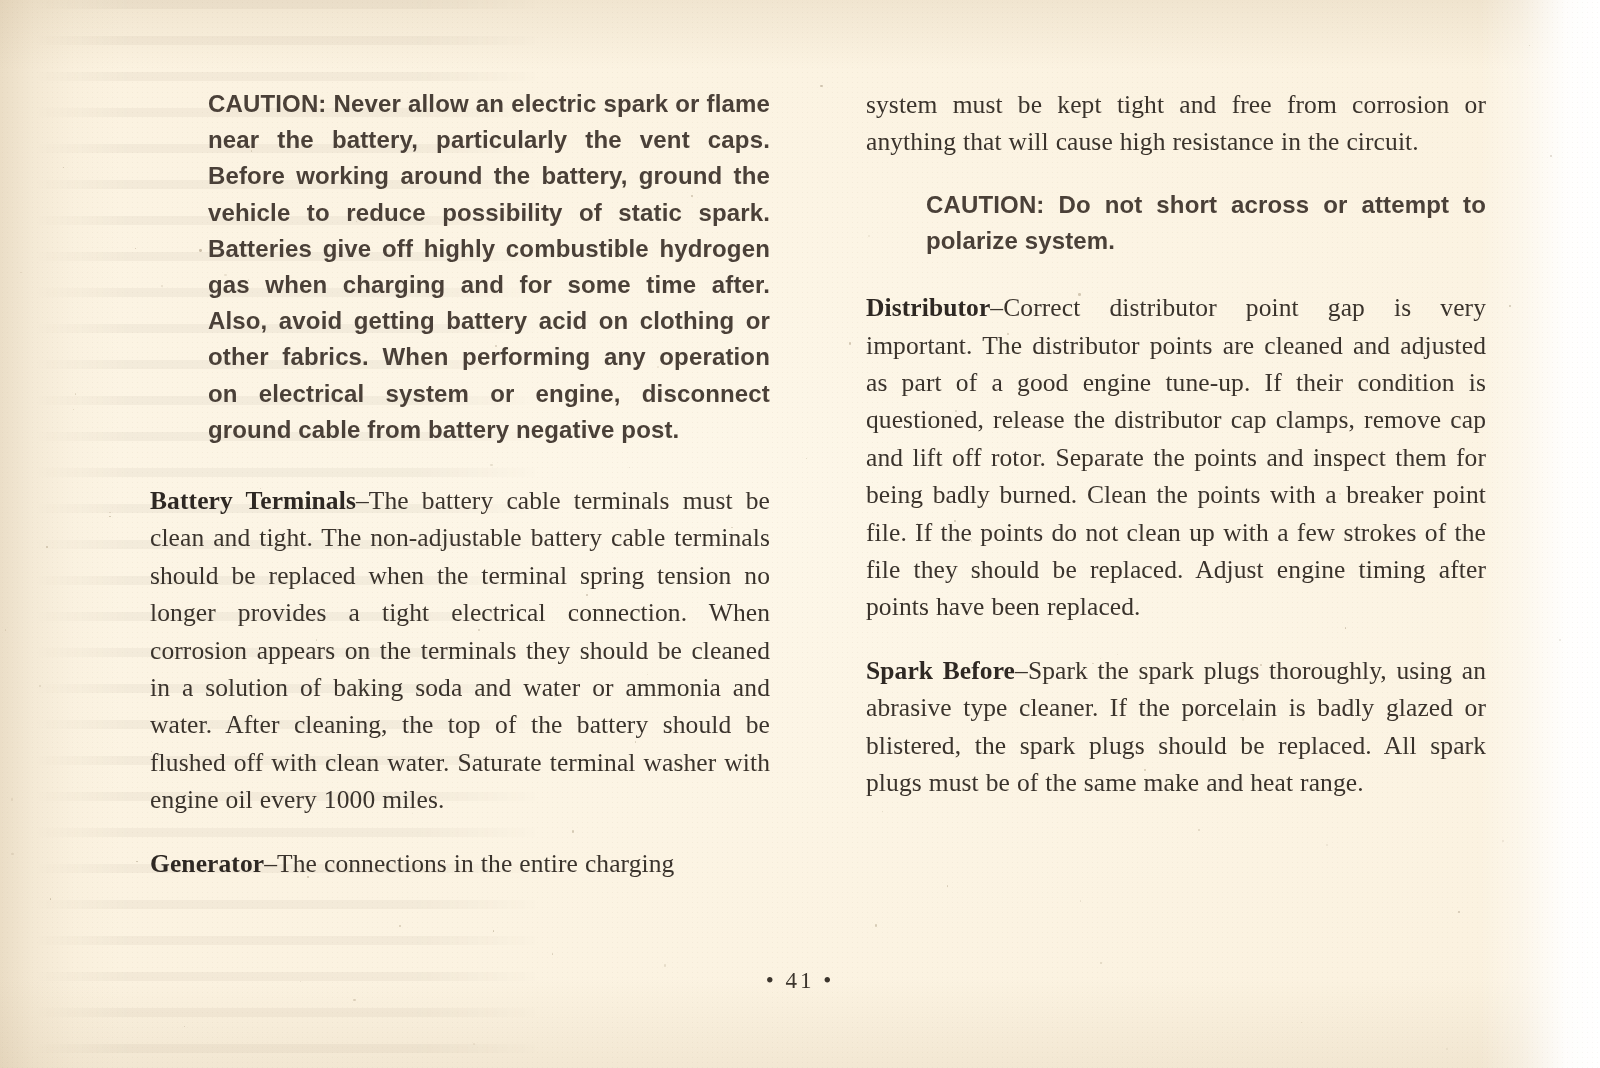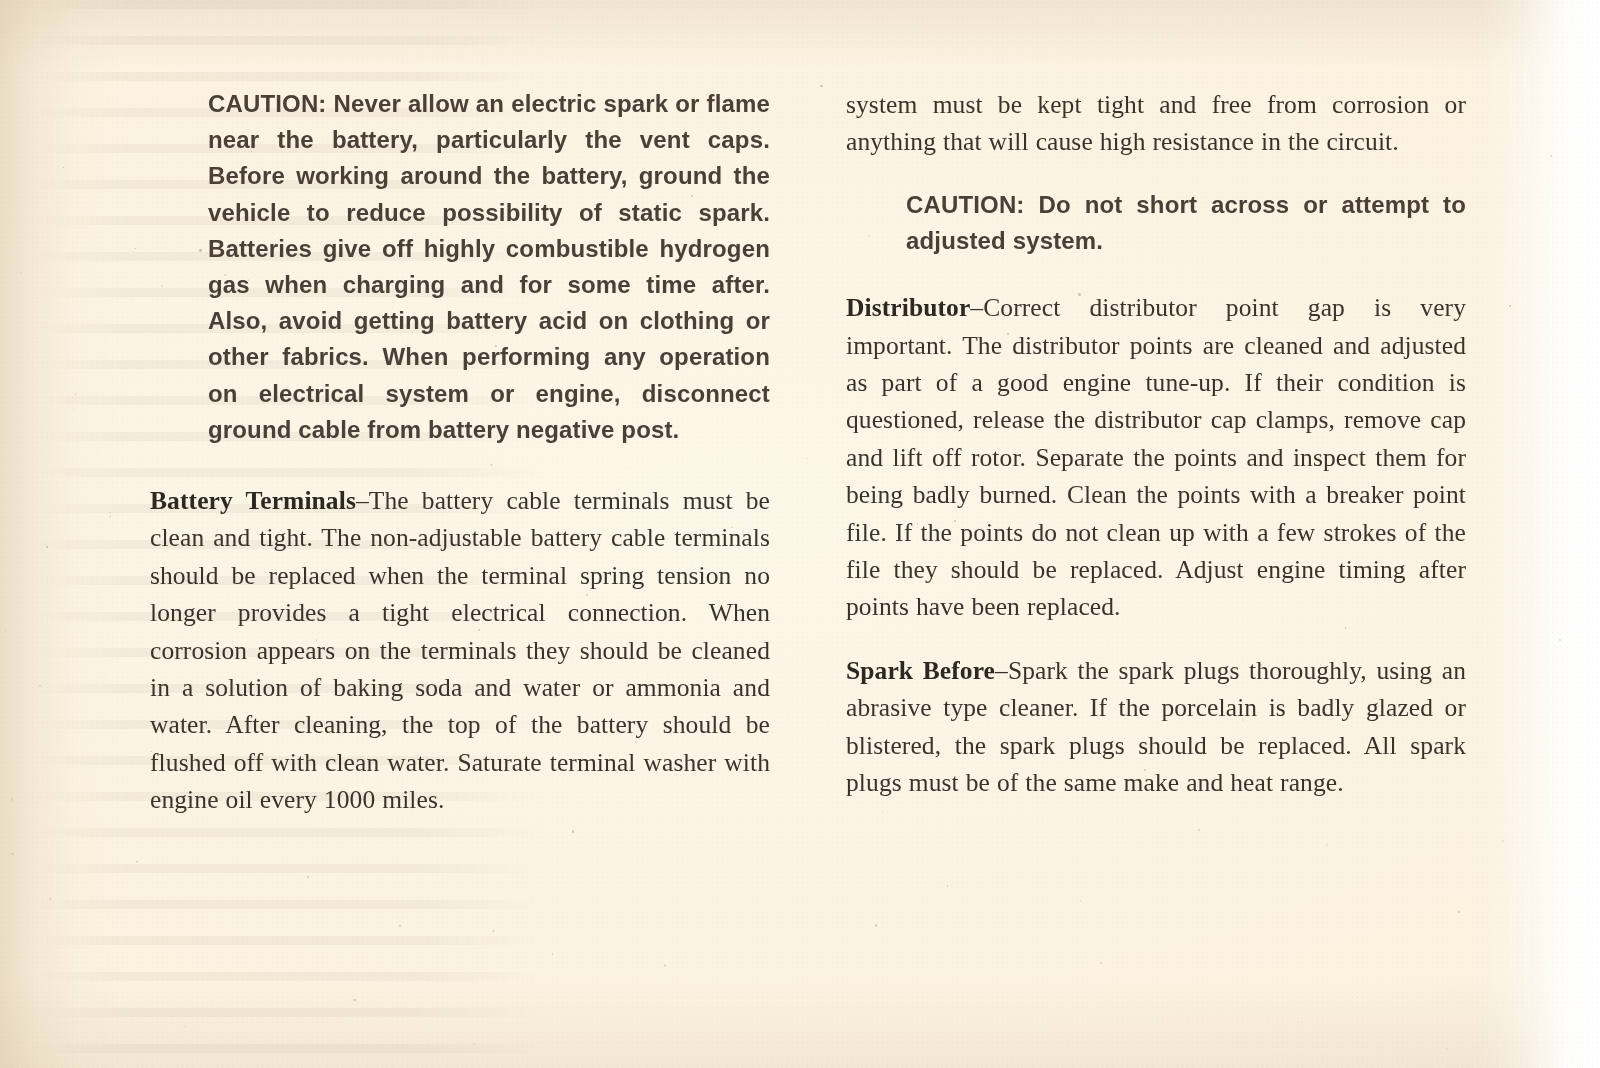--- a/index.html
+++ b/index.html
@@ -105,21 +105,21 @@
   #content {
     position: absolute;
     inset: 0;
     z-index: 5;
   }
   .column {
     position: absolute;
     top: 86px;
   }
   #col-left  { left: 150px; width: 620px; }
-  #col-right { left: 846px; width: 620px; }
+  #col-right { left: 866px; width: 620px; }
 
   p {
     margin: 0 0 26px 0;
   }
 
   
   .body-par {
     font-family: "Liberation Serif", serif;
     font-size: 25.5px;
     line-height: 37.4px;
@@ -272,31 +272,33 @@
     </div>
 
   <div id="content">
 
     <div class="column" id="col-left">
 
       <p class="caution" id="caution-battery">CAUTION: Never allow an electric spark or flame near the battery, particularly the vent caps. Before working around the battery, ground the vehicle to reduce possibility of static spark. Batteries give off highly combustible hydrogen gas when charging and for some time after. Also, avoid getting battery acid on clothing or other fabrics. When performing any operation on electrical system or engine, disconnect ground cable from battery negative post.</p>
 
       <p class="body-par"><span class="run-in">Battery Terminals</span><span>–</span><span>The battery cable terminals must be clean and tight. The non-adjustable battery cable terminals should be replaced when the terminal spring tension no longer provides a tight electrical connection. When corrosion appears on the terminals they should be cleaned in a solution of baking soda and water or ammonia and water. After cleaning, the top of the battery should be flushed off with clean water. Saturate terminal washer with engine oil every 1000 miles.</span></p>
 
+      <p class="body-par"><span class="run-in">Generator</span><span>–</span><span>The connections in the entire charging</span></p>
 
     </div>
 
     <div class="column" id="col-right">
 
       <p class="body-par" id="generator-continued">system must be kept tight and free from corrosion or anything that will cause high resistance in the circuit.</p>
 
-      <p class="caution" id="caution-polarize">CAUTION: Do not short across or attempt to adjusted system.</p>
+      <p class="caution" id="caution-polarize">CAUTION: Do not short across or attempt to polarize system.</p>
 
       <p class="body-par"><span class="run-in">Distributor</span><span>–</span><span>Correct distributor point gap is very important. The distributor points are cleaned and adjusted as part of a good engine tune-up. If their condition is questioned, release the distributor cap clamps, remove cap and lift off rotor. Separate the points and inspect them for being badly burned. Clean the points with a breaker point file. If the points do not clean up with a few strokes of the file they should be replaced. Adjust engine timing after points have been replaced.</span></p>
 
       <p class="body-par"><span class="run-in">Spark Before</span><span>–</span><span>Spark the spark plugs thoroughly, using an abrasive type cleaner. If the porcelain is badly glazed or blistered, the spark plugs should be replaced. All spark plugs must be of the same make and heat range.</span></p>
 
     </div>
 
   </div>
 
+  <div id="folio">• 41 •</div>
 
 </div>
 
 </body></html>

